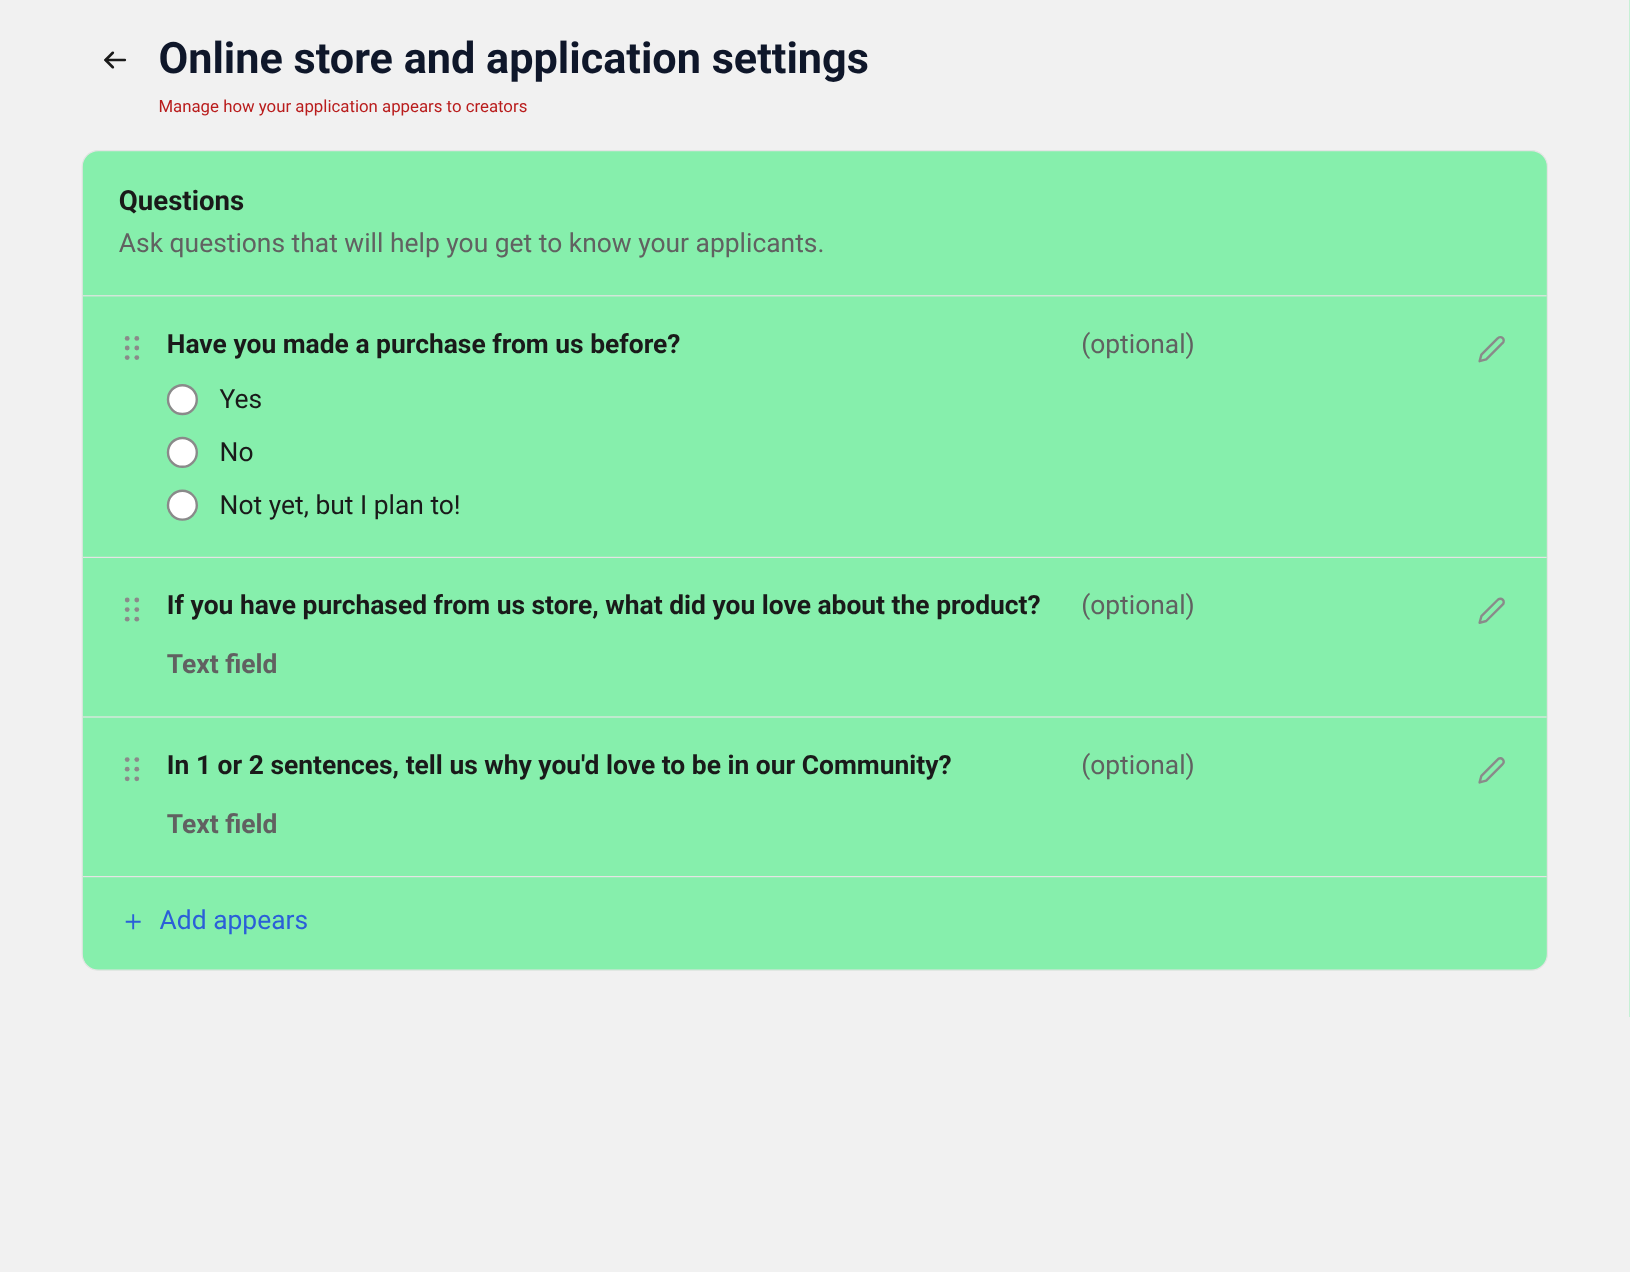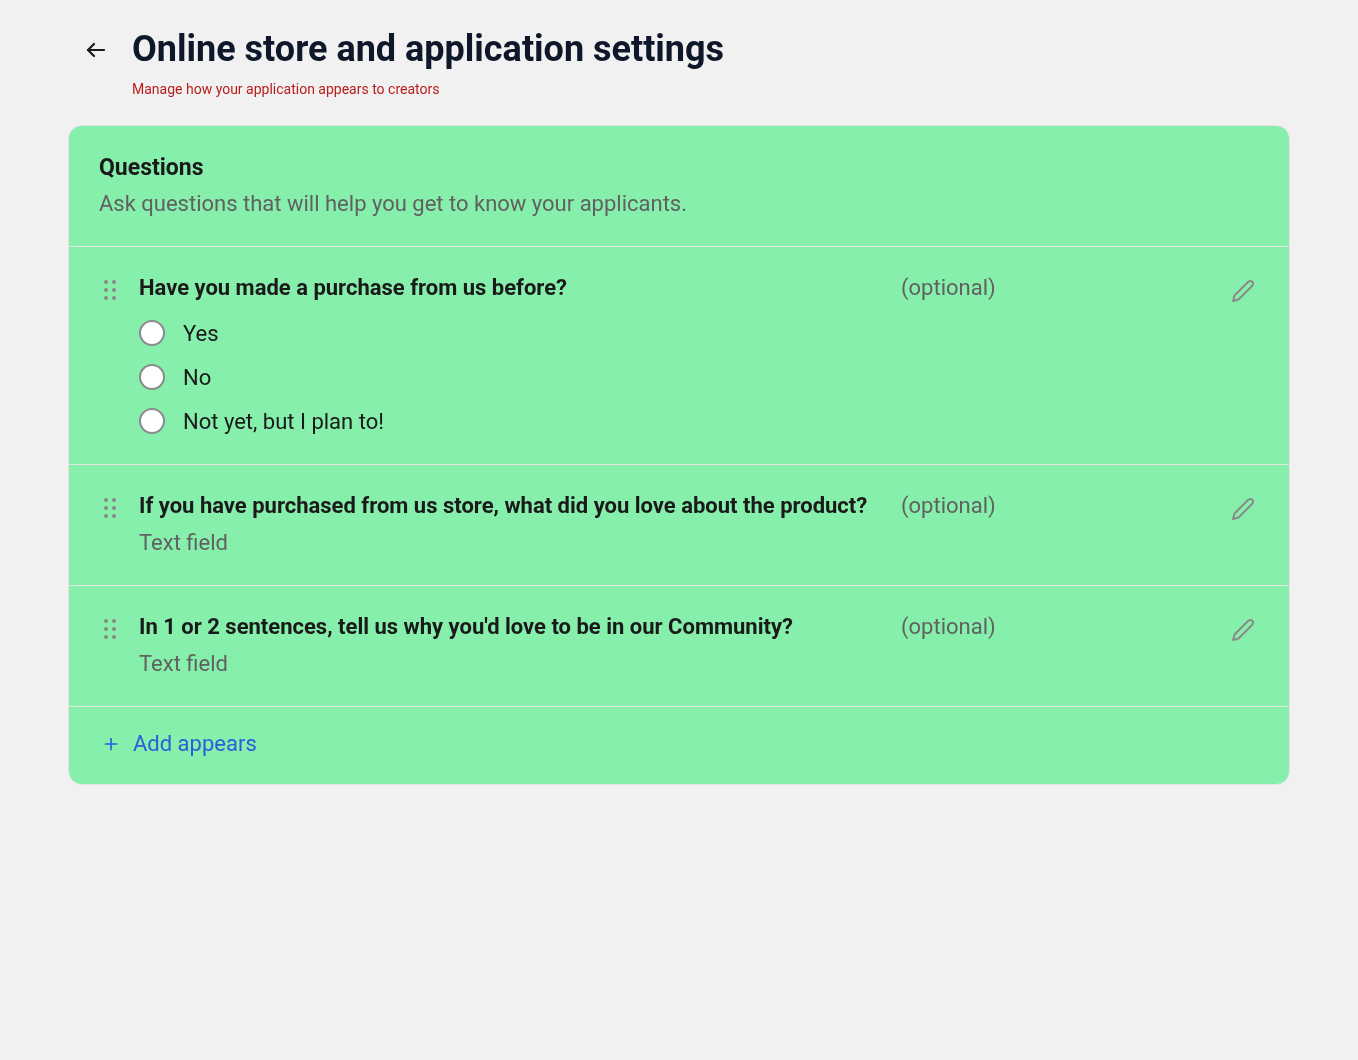--- a/index.html
+++ b/index.html
@@ -98,21 +98,22 @@
     color: #616161;
     white-space: nowrap;
   }
   .q-title-wrap {
     flex: 1;
     max-width: 750px;
   }
   .q-hint {
     font-size: 22px;
     color: #616161;
-    margin-top: 8px;
+    margin-top: 20px;
+    font-weight: bold;
   }
   .options {
     margin-top: 16px;
     display: flex;
     flex-direction: column;
     gap: 18px;
   }
   .option {
     display: flex;
     align-items: flex-end;

